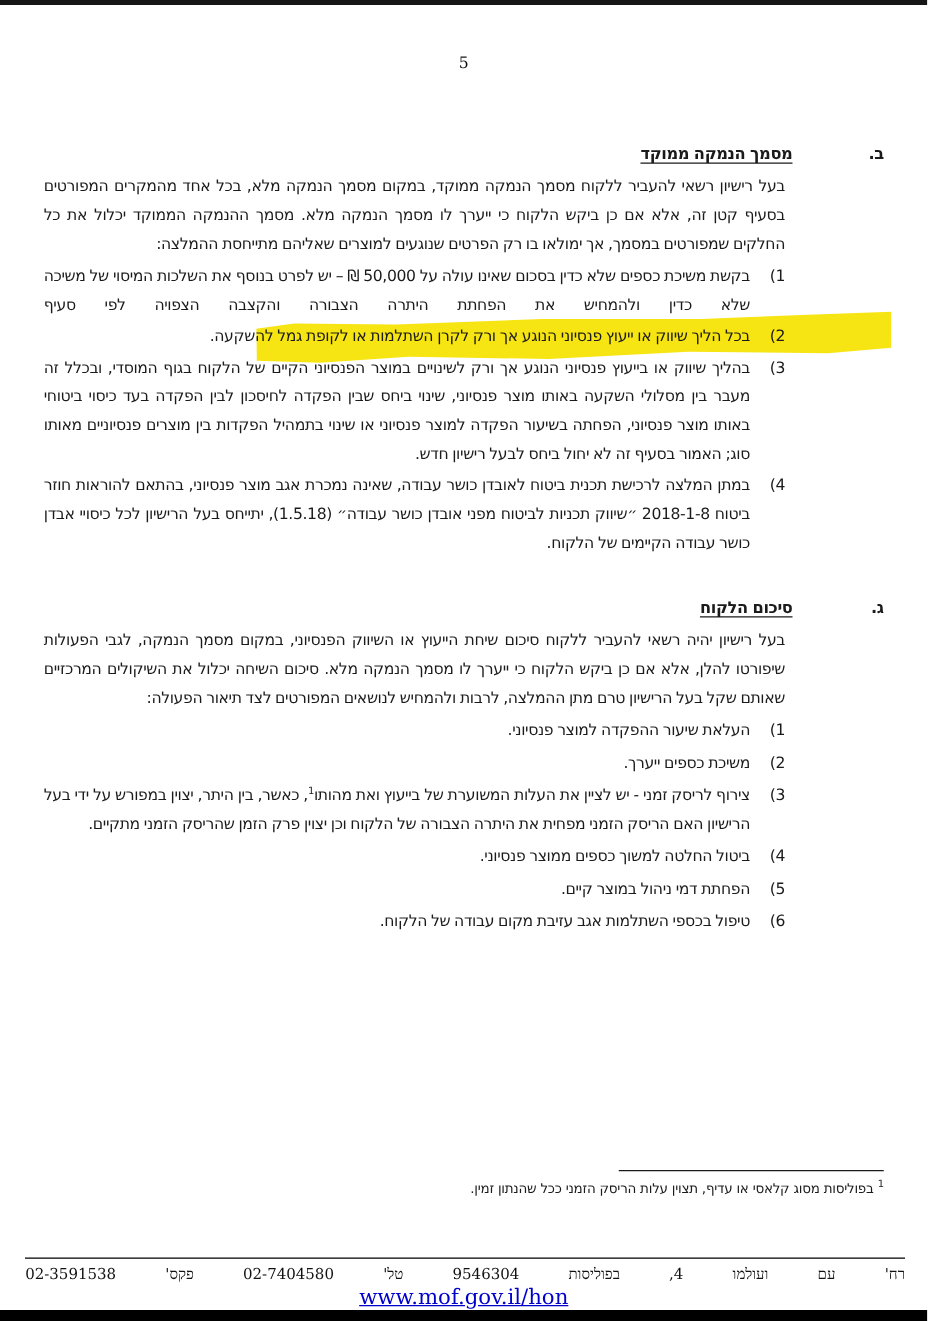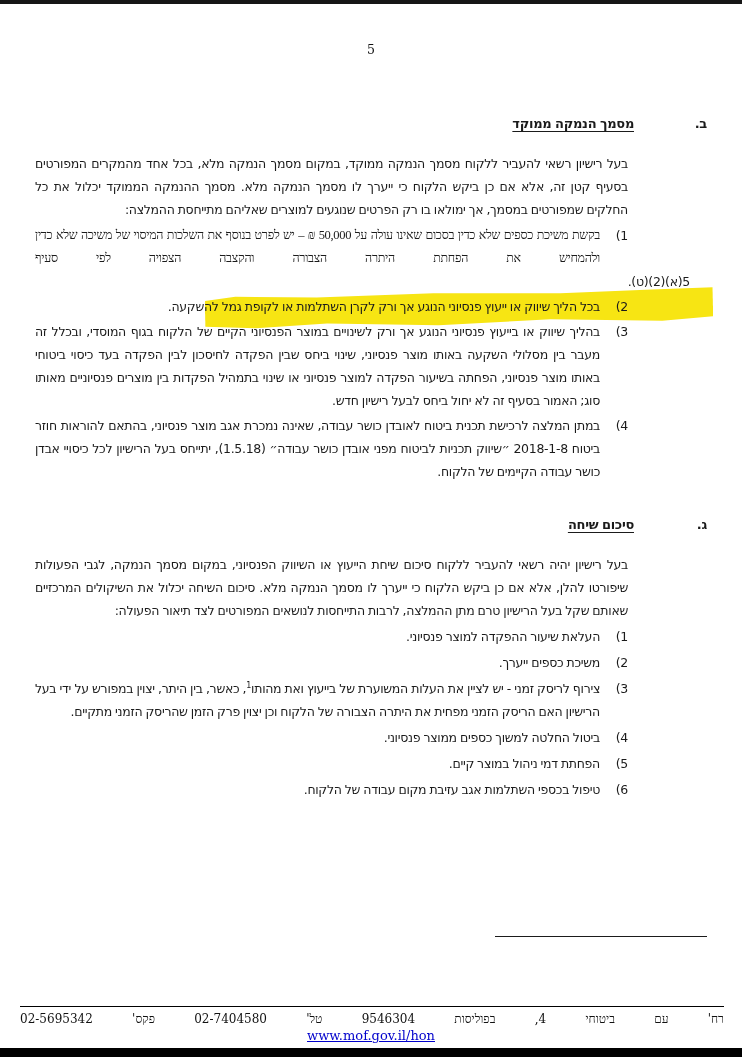--- a/index.html
+++ b/index.html
@@ -11,42 +11,42 @@
   .page-number{position:absolute;top:42px;left:0;right:0;text-align:center;
         font-family:"DejaVu Serif",serif;font-size:12.5px;color:#111;}
   .content{position:absolute;top:84px;right:35px;left:35px;
         font-size:12.5px;line-height:23px;letter-spacing:-0.3px;word-spacing:-0.5px;}
   .para{text-align:justify;}
   .sec-head{position:relative;height:23px;margin-top:28px;font-weight:bold;font-size:13px;}
   .sec-head.g{margin-top:30px;}
   .sec-letter{position:absolute;right:0;top:0;}
   .sec-title{position:absolute;right:73px;top:0;text-decoration:underline;
         text-underline-offset:3px;}
-  .sec-content{margin-left:0;margin-right:79px;margin-top:17px;}
+  .sec-content{margin-left:0;margin-right:79px;margin-top:2px;}
   .list{margin-top:3px;}
   .item{position:relative;display:flex;margin-bottom:2px;}
   .list.loose .item{margin-bottom:3px;}
   .num{flex:0 0 28px;position:relative;z-index:1;}
   .itext{flex:1;text-align:justify;position:relative;z-index:1;}
-  .fill{display:block;text-align:justify;text-align-last:justify;font-family:Liberation Serif, serif;}
+  .fill{display:block;text-align:justify;text-align-last:justify;}
   .outdent{display:block;margin-right:-90px;text-align:right;text-align-last:right;}
   sup{font-size:8px;line-height:0;}
   .marker{position:absolute;top:-6px;height:40px;right:-85px;left:170px;
         background:var(--hl,#f7e513);z-index:0;transform:rotate(-0.55deg);
         clip-path:polygon(0% 24%,6% 14%,22% 18%,45% 10%,70% 13%,88% 6%,100% 2%,100% 74%,
                           90% 84%,68% 78%,46% 90%,24% 83%,10% 93%,0% 88%);}
   .footnote-area{position:absolute;top:936px;right:35px;left:35px;font-size:10.8px;
         line-height:15px;letter-spacing:-0.2px;}
   .footnote-sep{width:212px;border-top:1.6px solid #1b1b1b;margin-bottom:6px;}
   .footnote-text{text-align:right;}
   .footer{position:absolute;top:1006px;right:18px;left:20px;border-top:1.4px solid #000;
         padding-top:5px;font-family:"DejaVu Serif",serif;font-size:12px;color:#111;}
   .footer-row{display:flex;justify-content:space-between;align-items:baseline;}
   .footer-url{position:absolute;top:1028px;left:0;right:0;text-align:center;
-        font-family:"DejaVu Serif",serif;font-size:13px;}
+        font-family:"DejaVu Serif",serif;font-size:17px;}
   .footer-url a{color:var(--link,#0000cc);text-decoration:underline;cursor:pointer;}
 </style>
 </head>
 <body>
 
 <div class="page" style="--hl: #f7e513; --link: #0000cc;">
   <div class="edge-bar top"></div>
 
   <div class="page-number">5</div>
 
@@ -56,45 +56,44 @@
       <span class="sec-letter">ב.</span>
       <span class="sec-title">מסמך הנמקה ממוקד</span>
     </div>
     <div class="sec-content">
       <div class="para">בעל רישיון רשאי להעביר ללקוח מסמך הנמקה ממוקד, במקום מסמך הנמקה מלא, בכל אחד מהמקרים המפורטים בסעיף קטן זה, אלא אם כן ביקש הלקוח כי ייערך לו מסמך הנמקה מלא. מסמך ההנמקה הממוקד יכלול את כל החלקים שמפורטים במסמך, אך ימולאו בו רק הפרטים שנוגעים למוצרים שאליהם מתייחסת ההמלצה:</div>
       <div class="list">
           <div class="item">
             <span class="num">1)</span>
             <div class="itext">
               <span class="fill">בקשת משיכת כספים שלא כדין בסכום שאינו עולה על 50,000 ₪ – יש לפרט בנוסף את השלכות המיסוי של משיכה שלא כדין ולהמחיש את הפחתת היתרה הצבורה והקצבה הצפויה לפי סעיף </span>
-              <span class="outdent">5(א)(2)(ט).</span>
             </div>
           </div>
           <div class="item">
             <div class="marker"></div>
             <span class="num">2)</span>
             <div class="itext">בכל הליך שיווק או ייעוץ פנסיוני הנוגע אך ורק לקרן השתלמות או לקופת גמל להשקעה.</div>
           </div>
           <div class="item">
             <span class="num">3)</span>
             <div class="itext">בהליך שיווק או בייעוץ פנסיוני הנוגע אך ורק לשינויים במוצר הפנסיוני הקיים של הלקוח בגוף המוסדי, ובכלל זה מעבר בין מסלולי השקעה באותו מוצר פנסיוני, שינוי ביחס שבין הפקדה לחיסכון לבין הפקדה בעד כיסוי ביטוחי באותו מוצר פנסיוני, הפחתה בשיעור הפקדה למוצר פנסיוני או שינוי בתמהיל הפקדות בין מוצרים פנסיוניים מאותו סוג; האמור בסעיף זה לא יחול ביחס לבעל רישיון חדש.</div>
           </div>
           <div class="item">
             <span class="num">4)</span>
             <div class="itext">במתן המלצה לרכישת תכנית ביטוח לאובדן כושר עבודה, שאינה נמכרת אגב מוצר פנסיוני, בהתאם להוראות חוזר ביטוח 2018-1-8 ״שיווק תכניות לביטוח מפני אובדן כושר עבודה״ (1.5.18), יתייחס בעל הרישיון לכל כיסויי אבדן כושר עבודה הקיימים של הלקוח.</div>
           </div>
         </div>
     </div>
 
     <div class="sec-head g">
       <span class="sec-letter">ג.</span>
-      <span class="sec-title">סיכום שיחה</span>
+      <span class="sec-title">סיכום הלקוח</span>
     </div>
     <div class="sec-content">
-      <div class="para">בעל רישיון יהיה רשאי להעביר ללקוח סיכום שיחת הייעוץ או השיווק הפנסיוני, במקום מסמך הנמקה, לגבי הפעולות שיפורטו להלן, אלא אם כן ביקש הלקוח כי ייערך לו מסמך הנמקה מלא. סיכום השיחה יכלול את השיקולים המרכזיים שאותם שקל בעל הרישיון טרם מתן ההמלצה, לרבות התייחסות לנושאים המפורטים לצד תיאור הפעולה:</div>
+      <div class="para">בעל רישיון יהיה רשאי להעביר ללקוח סיכום שיחת הייעוץ או השיווק הפנסיוני, במקום מסמך הנמקה, לגבי הפעולות שיפורטו להלן, אלא אם כן ביקש הלקוח כי ייערך לו מסמך הנמקה מלא. סיכום השיחה יכלול את השיקולים המרכזיים שאותם שקל בעל הרישיון טרם מתן ההמלצה, לרבות ולהמחיש לנושאים המפורטים לצד תיאור הפעולה:</div>
       <div class="list loose">
           <div class="item">
             <span class="num">1)</span>
             <div class="itext">העלאת שיעור ההפקדה למוצר פנסיוני.</div>
           </div>
           <div class="item">
             <span class="num">2)</span>
             <div class="itext">משיכת כספים ייערך.</div>
           </div>
           <div class="item">
@@ -112,34 +111,35 @@
           <div class="item">
             <span class="num">6)</span>
             <div class="itext">טיפול בכספי השתלמות אגב עזיבת מקום עבודה של הלקוח.</div>
           </div>
         </div>
     </div>
   </div>
 
   <div class="footnote-area">
     <div class="footnote-sep"></div>
+    <div class="footnote-text"><sup>1</sup><span> בפוליסות מסוג קלאסי או עדיף, תצוין עלות הריסק הזמני ככל שהנתון זמין.</span></div>
   </div>
 
   <div class="footer">
     <div class="footer-row">
         <span>רח'</span>
         <span>עם</span>
-        <span>ביטוחי</span>
+        <span>ועולמו</span>
         <span>4,</span>
         <span>בפוליסות</span>
         <span>9546304</span>
         <span>טל'</span>
         <span>02-7404580</span>
         <span>פקס'</span>
-        <span>02-5695342</span>
+        <span>02-3591538</span>
       </div>
   </div>
   <div class="footer-url">
     <a>www.mof.gov.il/hon</a>
   </div>
 
   <div class="edge-bar bottom"></div>
 </div>
 
 </body></html>

